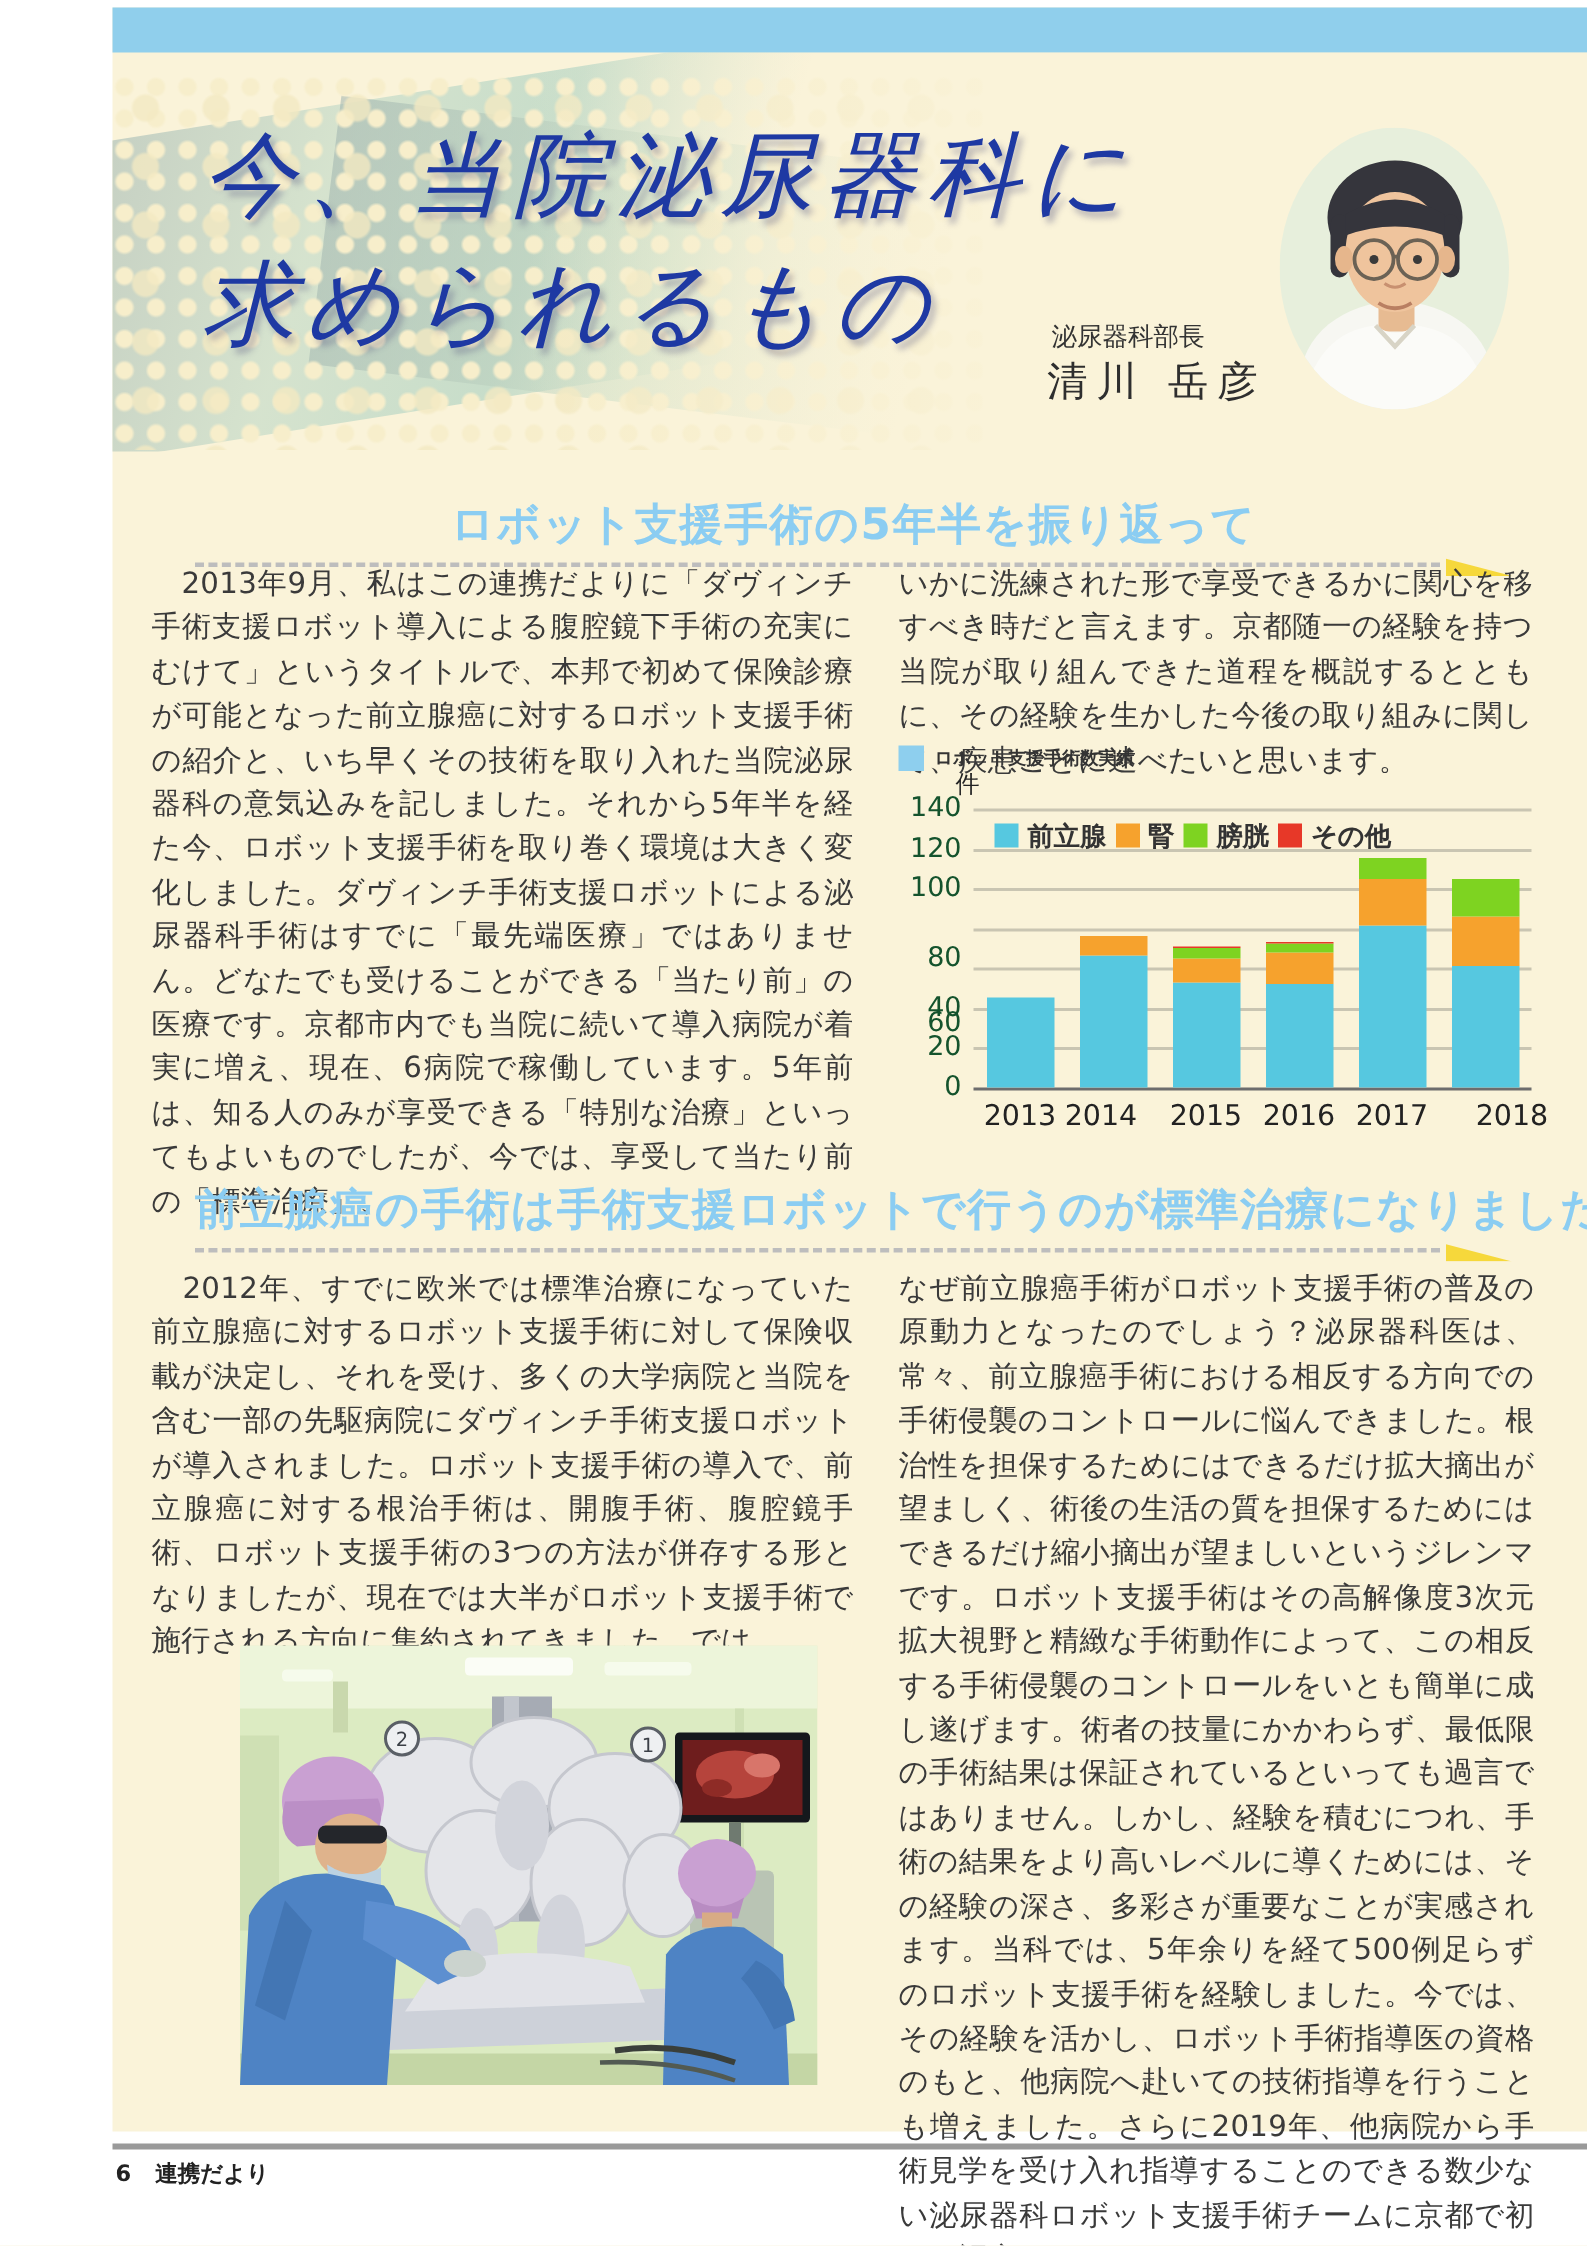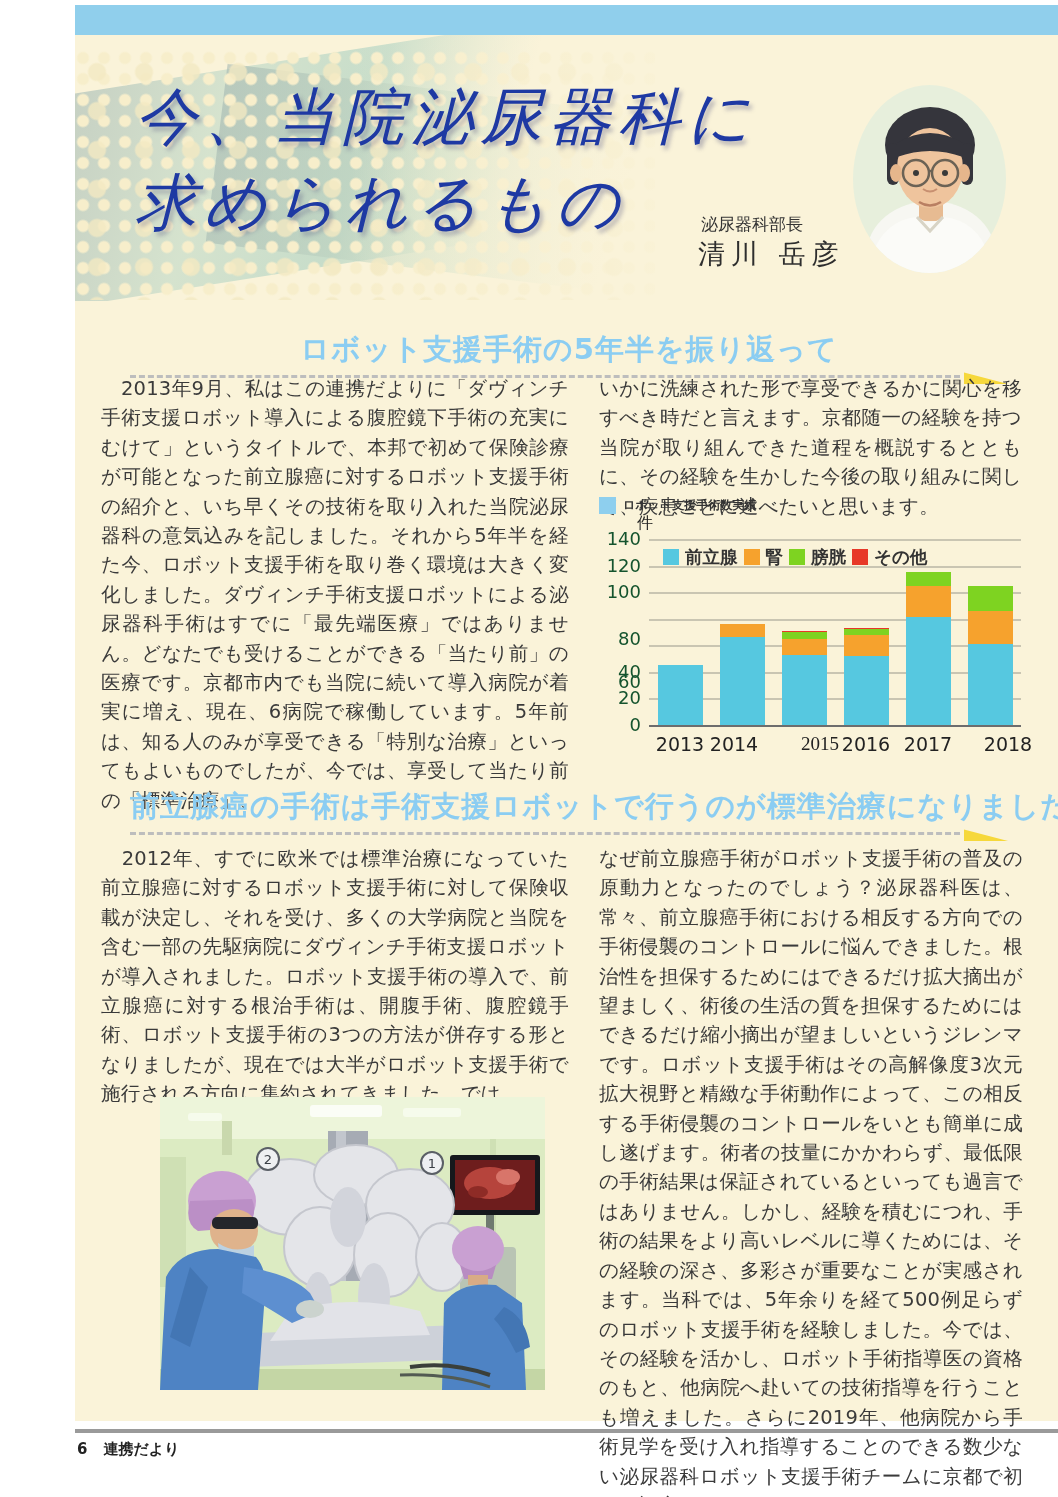--- a/index.html
+++ b/index.html
@@ -170,21 +170,21 @@
         <div class="ytick" style="top: -11px;">140</div>
         <div class="seg" style="left: 8.5px; width: 45px; bottom: 0px; height: 59.7857px; background: rgb(86, 200, 224);"></div>
         <div class="xlab" style="left: 0px; width: 62px;">2013</div>
         <div class="seg" style="left: 70.5px; width: 45px; bottom: 0px; height: 87.6857px; background: rgb(86, 200, 224);"></div>
         <div class="seg" style="left: 70.5px; width: 45px; bottom: 87.6857px; height: 13.2857px; background: rgb(246, 162, 45);"></div>
         <div class="xlab" style="left: 54px; width: 62px;">2014</div>
         <div class="seg" style="left: 132.5px; width: 45px; bottom: 0px; height: 70.4143px; background: rgb(86, 200, 224);"></div>
         <div class="seg" style="left: 132.5px; width: 45px; bottom: 70.4143px; height: 15.9429px; background: rgb(246, 162, 45);"></div>
         <div class="seg" style="left: 132.5px; width: 45px; bottom: 86.3571px; height: 6.64286px; background: rgb(126, 211, 33);"></div>
         <div class="seg" style="left: 132.5px; width: 45px; bottom: 93px; height: 1.32857px; background: rgb(231, 56, 40);"></div>
-        <div class="xlab" style="left: 140px; width: 62px; font-family: Liberation Serif, serif;">2015</div>
+        <div class="xlab" style="left: 124px; width: 62px;">2015</div>
         <div class="seg" style="left: 194.5px; width: 45px; bottom: 0px; height: 69.0857px; background: rgb(86, 200, 224);"></div>
         <div class="seg" style="left: 194.5px; width: 45px; bottom: 69.0857px; height: 21.2571px; background: rgb(246, 162, 45);"></div>
         <div class="seg" style="left: 194.5px; width: 45px; bottom: 90.3429px; height: 5.31429px; background: rgb(126, 211, 33);"></div>
         <div class="seg" style="left: 194.5px; width: 45px; bottom: 95.6571px; height: 1.32857px; background: rgb(231, 56, 40);"></div>
         <div class="xlab" style="left: 186px; width: 62px;">2016</div>
         <div class="seg" style="left: 256.5px; width: 45px; bottom: 0px; height: 107.614px; background: rgb(86, 200, 224);"></div>
         <div class="seg" style="left: 256.5px; width: 45px; bottom: 107.614px; height: 31.8857px; background: rgb(246, 162, 45);"></div>
         <div class="seg" style="left: 256.5px; width: 45px; bottom: 139.5px; height: 13.2857px; background: rgb(126, 211, 33);"></div>
         <div class="xlab" style="left: 248px; width: 62px;">2017</div>
         <div class="seg" style="left: 318.5px; width: 45px; bottom: 0px; height: 81.0429px; background: rgb(86, 200, 224);"></div>

